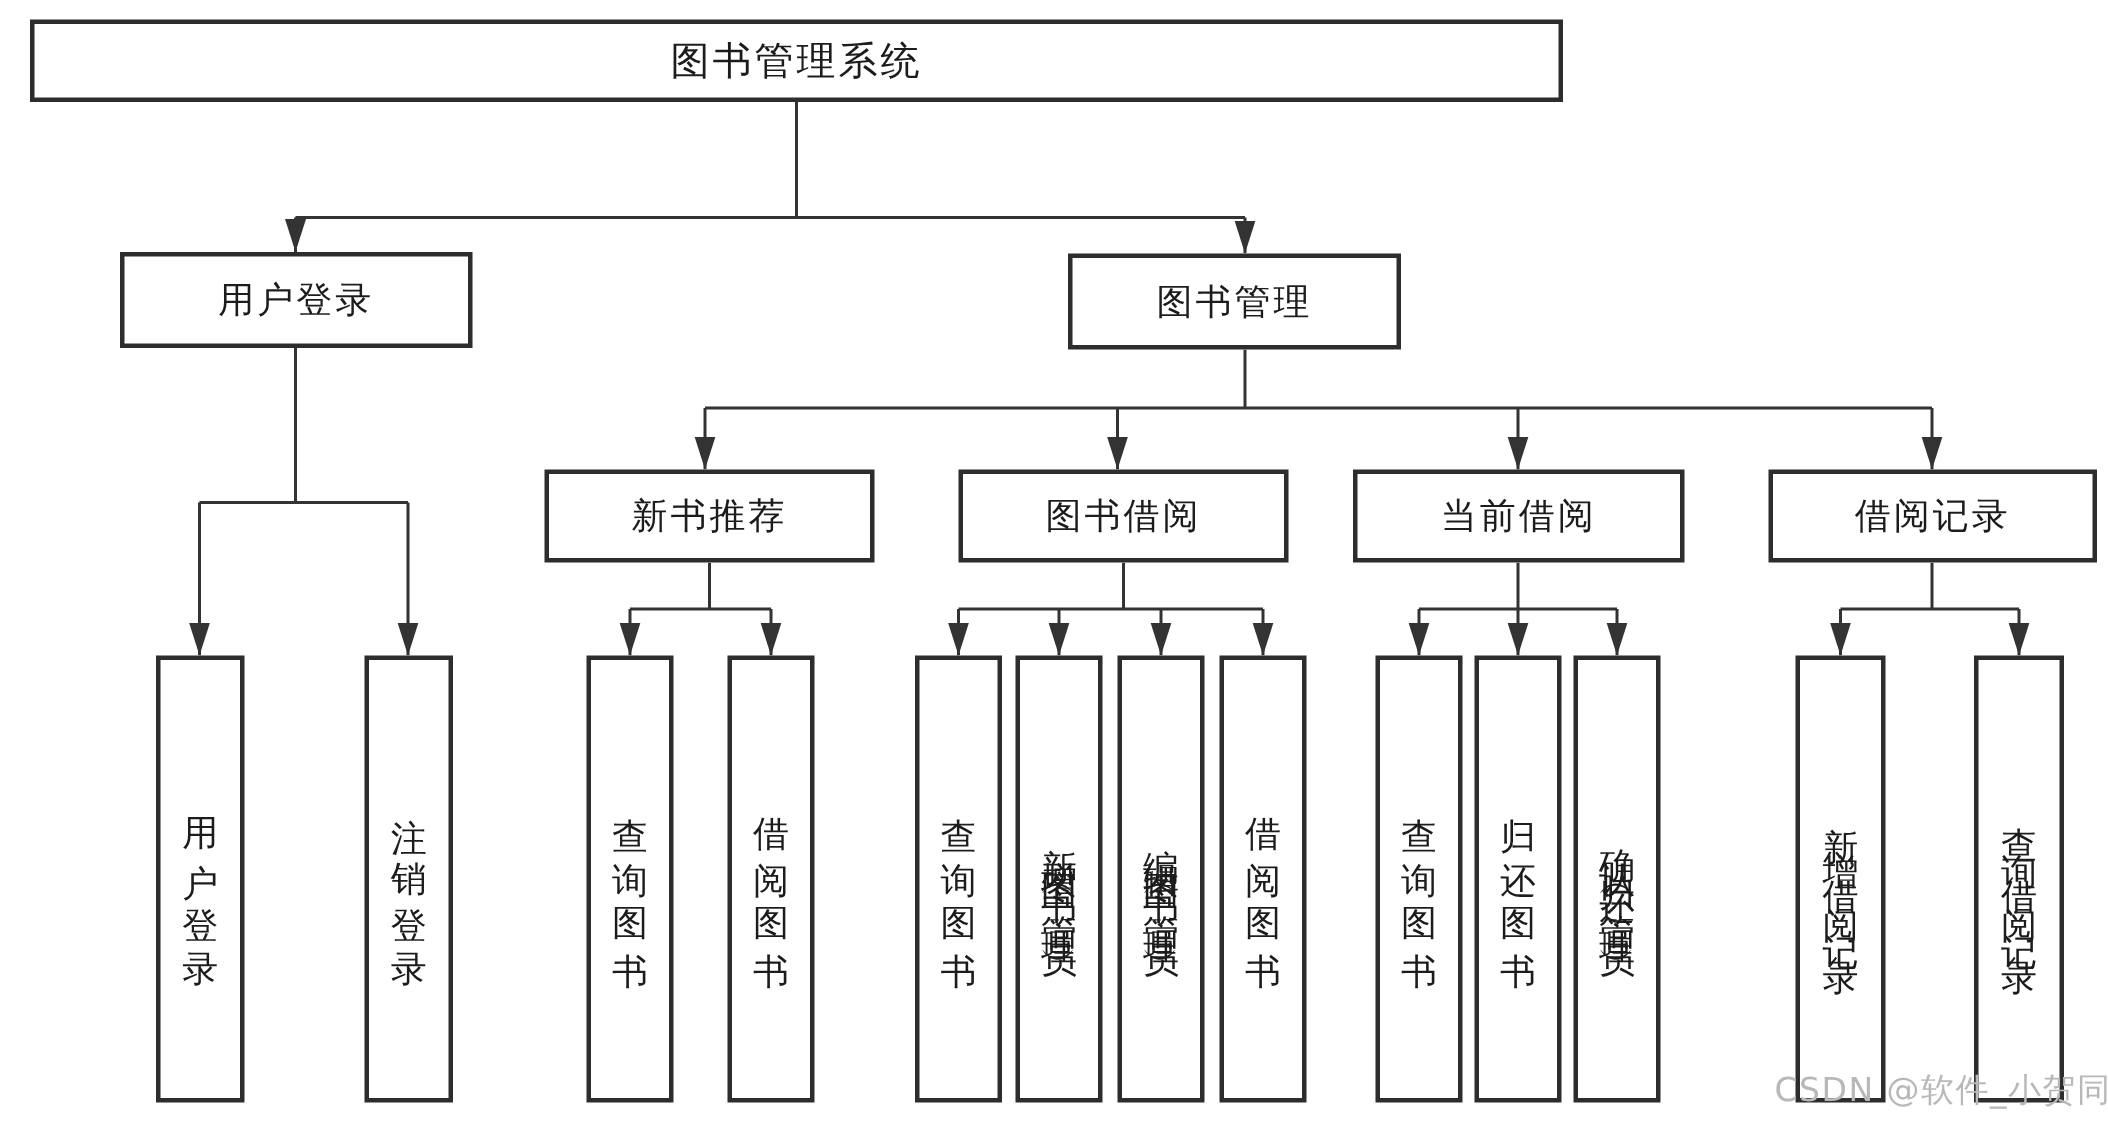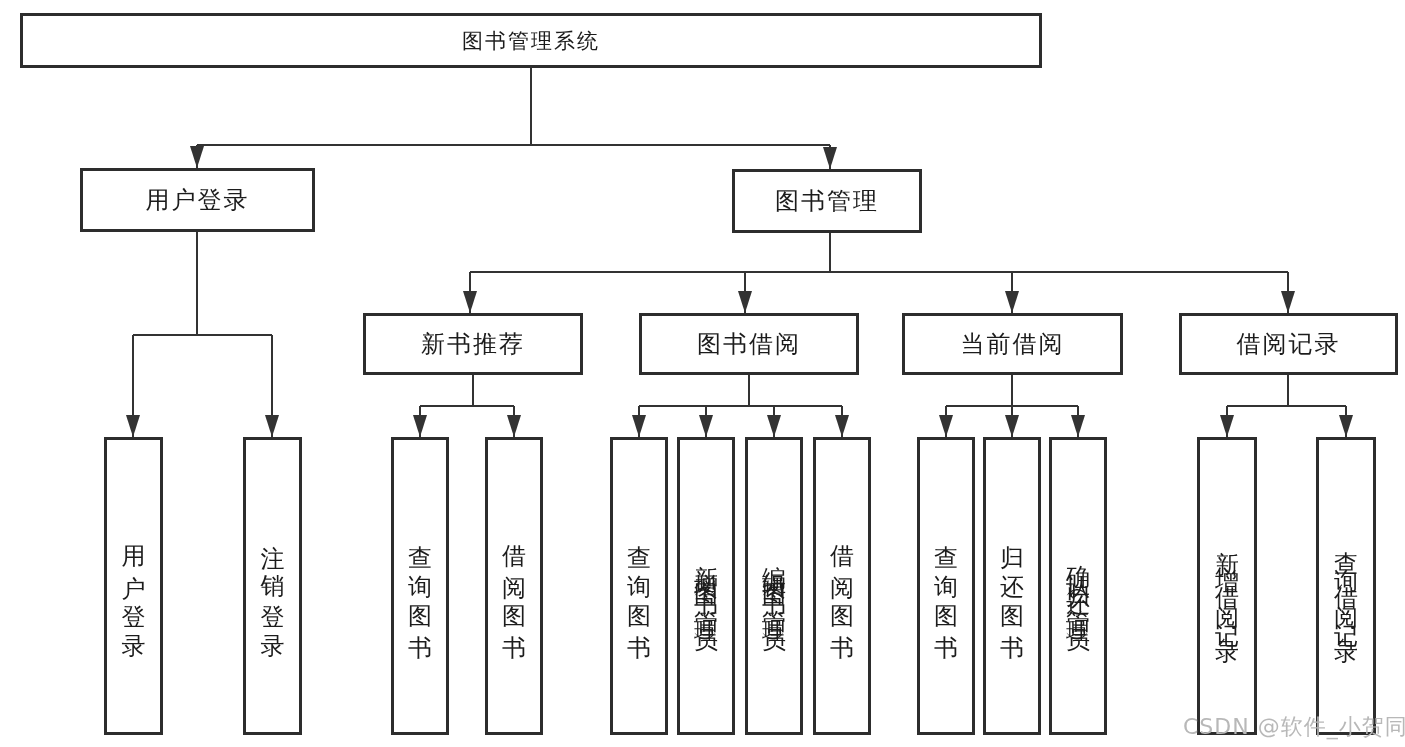--- a/index.html
+++ b/index.html
@@ -28,21 +28,21 @@
     background: #ffffff;
     border: 3px solid #2d2d2d;
     display: flex;
     align-items: center;
     justify-content: center;
     font-size: 24px;
     color: #1c1c1c;
     letter-spacing: 2px;
     white-space: nowrap;
   }
-  .node.root { font-size: 21px; }
+  .node.root { font-size: 26px; }
   .vtext {
     writing-mode: vertical-rl;
     text-orientation: mixed;
     line-height: 1;
     white-space: nowrap;
   }
   .sp4 { letter-spacing: 30px; }
   .sp6 { letter-spacing: 18px; }
   .sp9 { letter-spacing: 9px; }
   #watermark {
@@ -106,21 +106,21 @@
       <path d="M1288 375 V406"></path>
       <path d="M1227 406 H1346"></path>
       <line x1="1227" y1="406" x2="1227" y2="437" marker-end="url(#arr)"></line>
       <line x1="1346" y1="406" x2="1346" y2="437" marker-end="url(#arr)"></line>
     </g>
   </svg>
 
   <div class="node root" style="left:20px;top:13px;width:1022px;height:55px">图书管理系统</div>
 
   <div class="node" style="left:80px;top:168px;width:235px;height:64px">用户登录</div>
-  <div class="node" style="left:732px;top:169px;width:190px;height:64px">图书管理</div>
+  <div class="node" style="left:712px;top:169px;width:222px;height:64px">图书管理</div>
 
   <div class="node" style="left:639px;top:313px;width:220px;height:62px">图书借阅</div>
   <div class="node" style="left:363px;top:313px;width:220px;height:62px">新书推荐</div>
   <div class="node" style="left:1179px;top:313px;width:219px;height:62px">借阅记录</div>
   <div class="node" style="left:902px;top:313px;width:221px;height:62px">当前借阅</div>
 
   <div class="node leaf" style="left:104px;top:437px;width:59px;height:298px">
     <span class="vtext sp4">用户登录</span>
   </div>
   <div class="node leaf" style="left:243px;top:437px;width:59px;height:298px">

